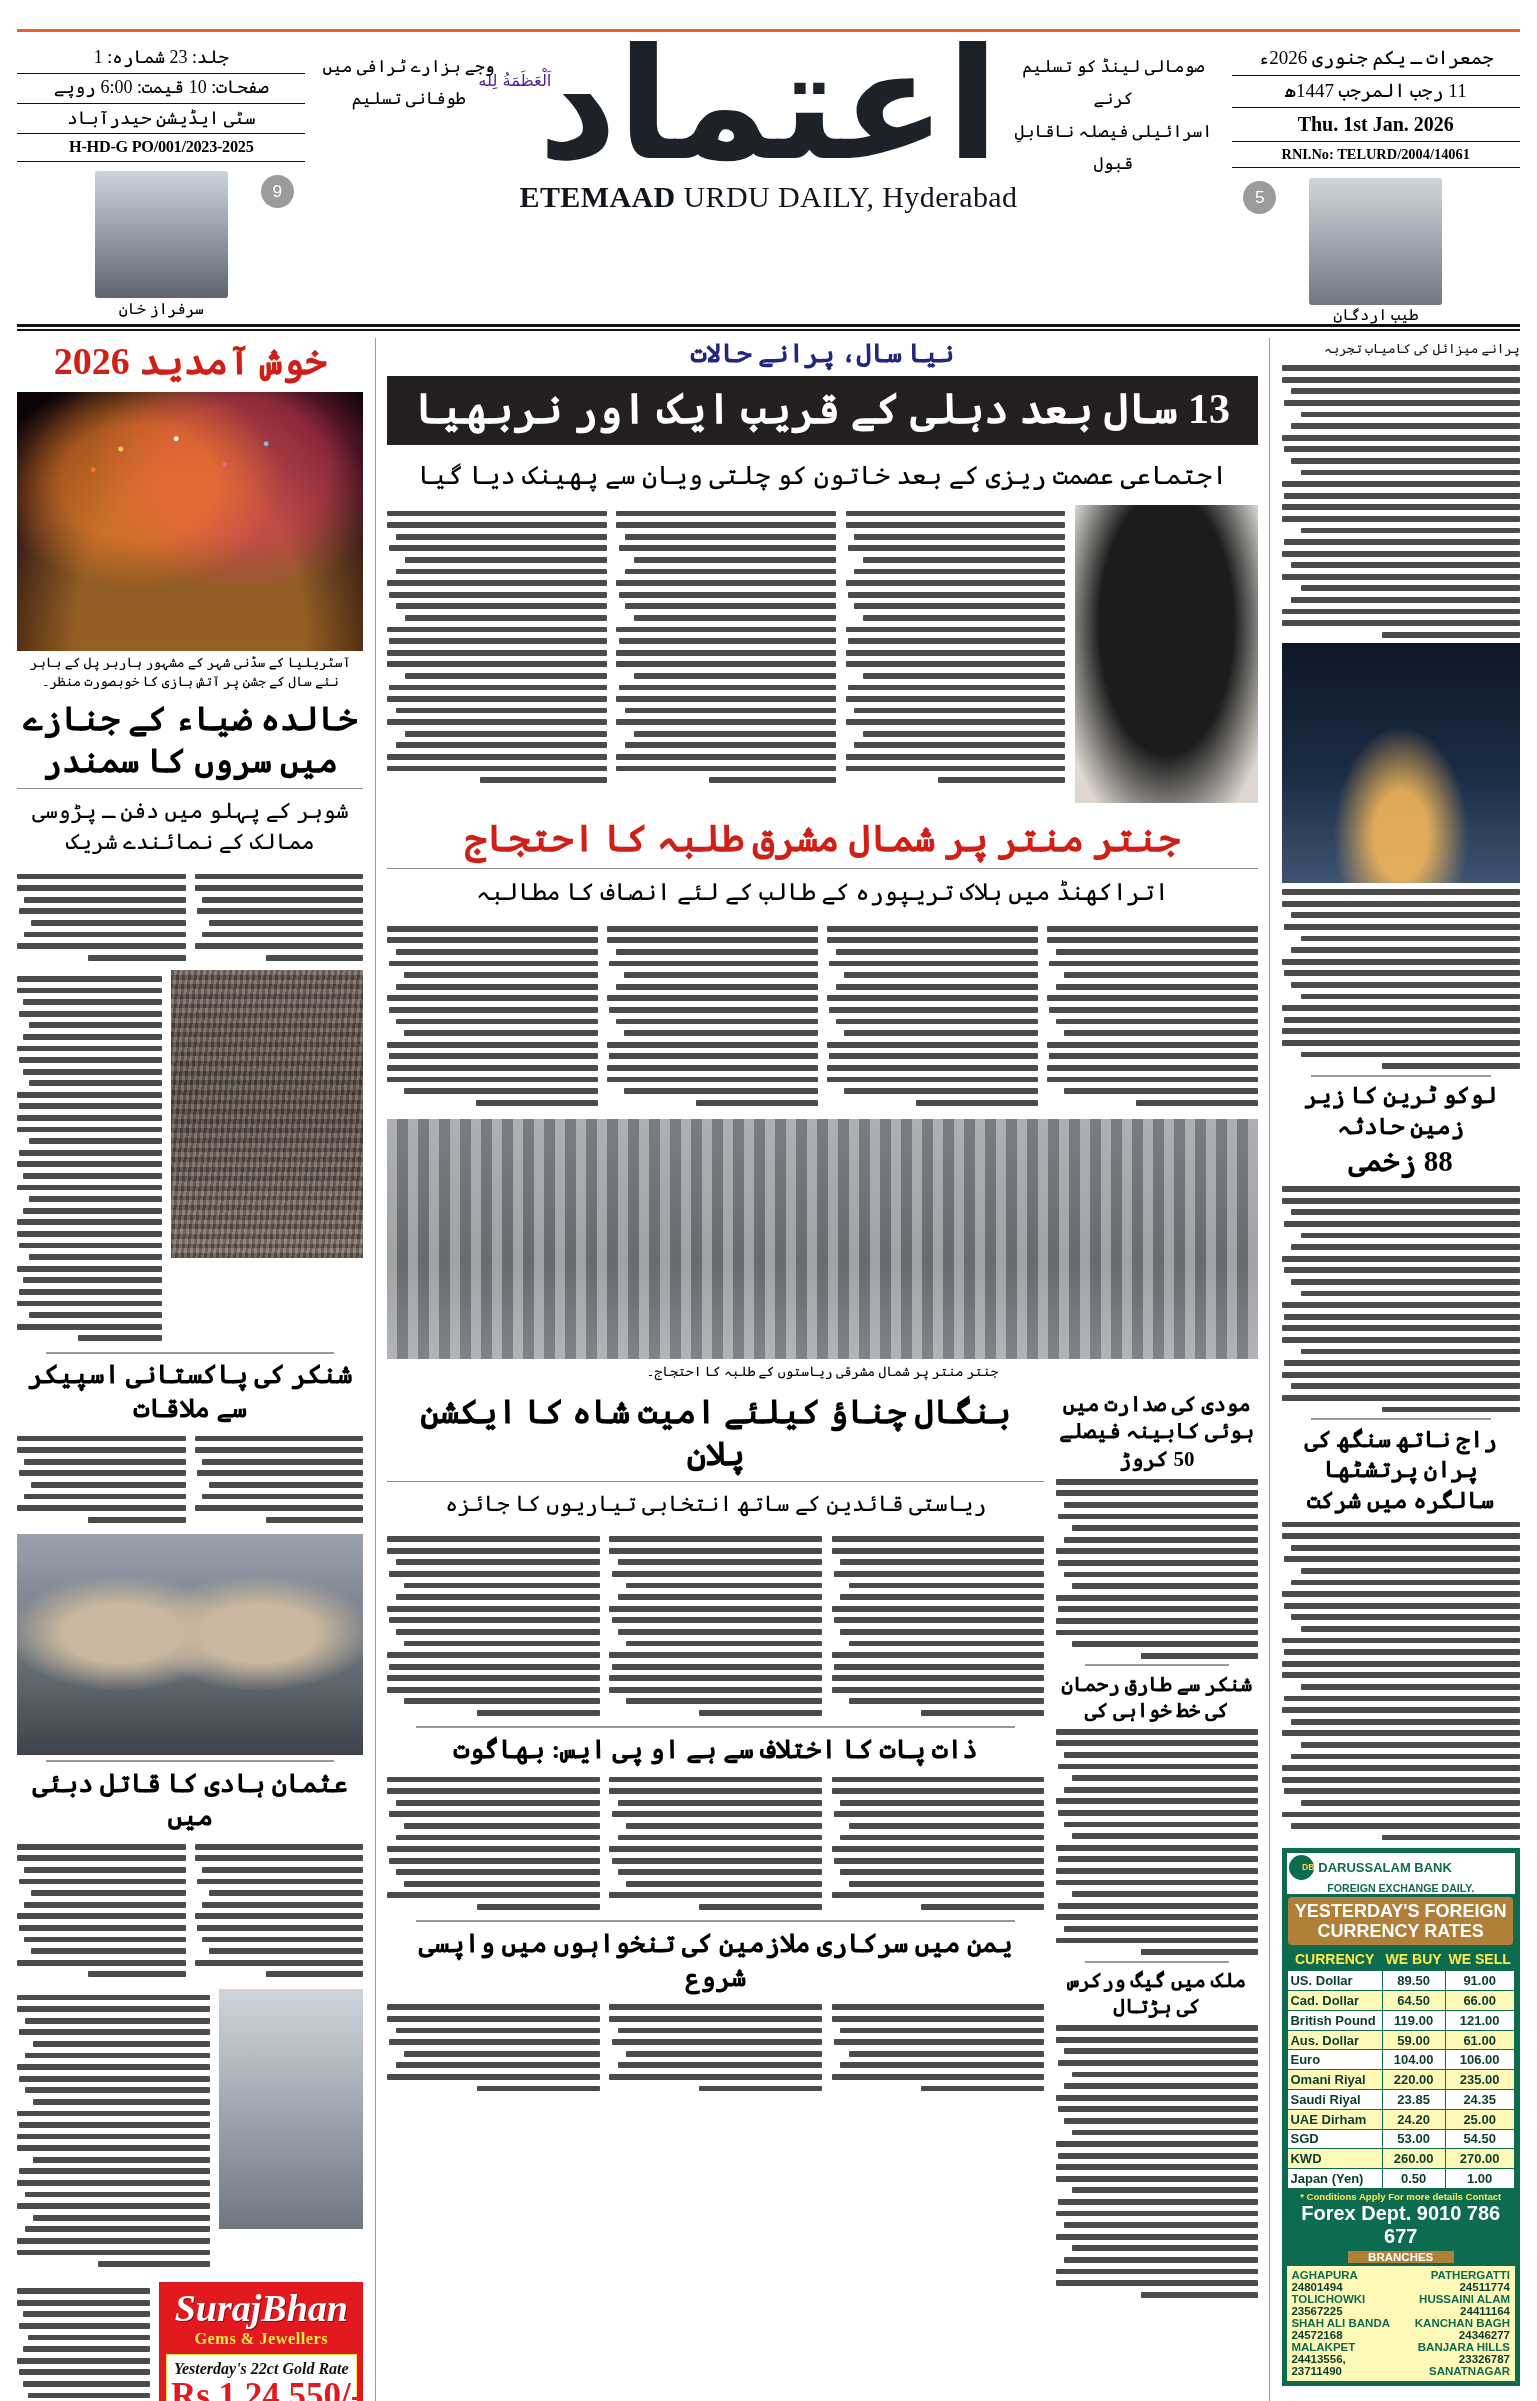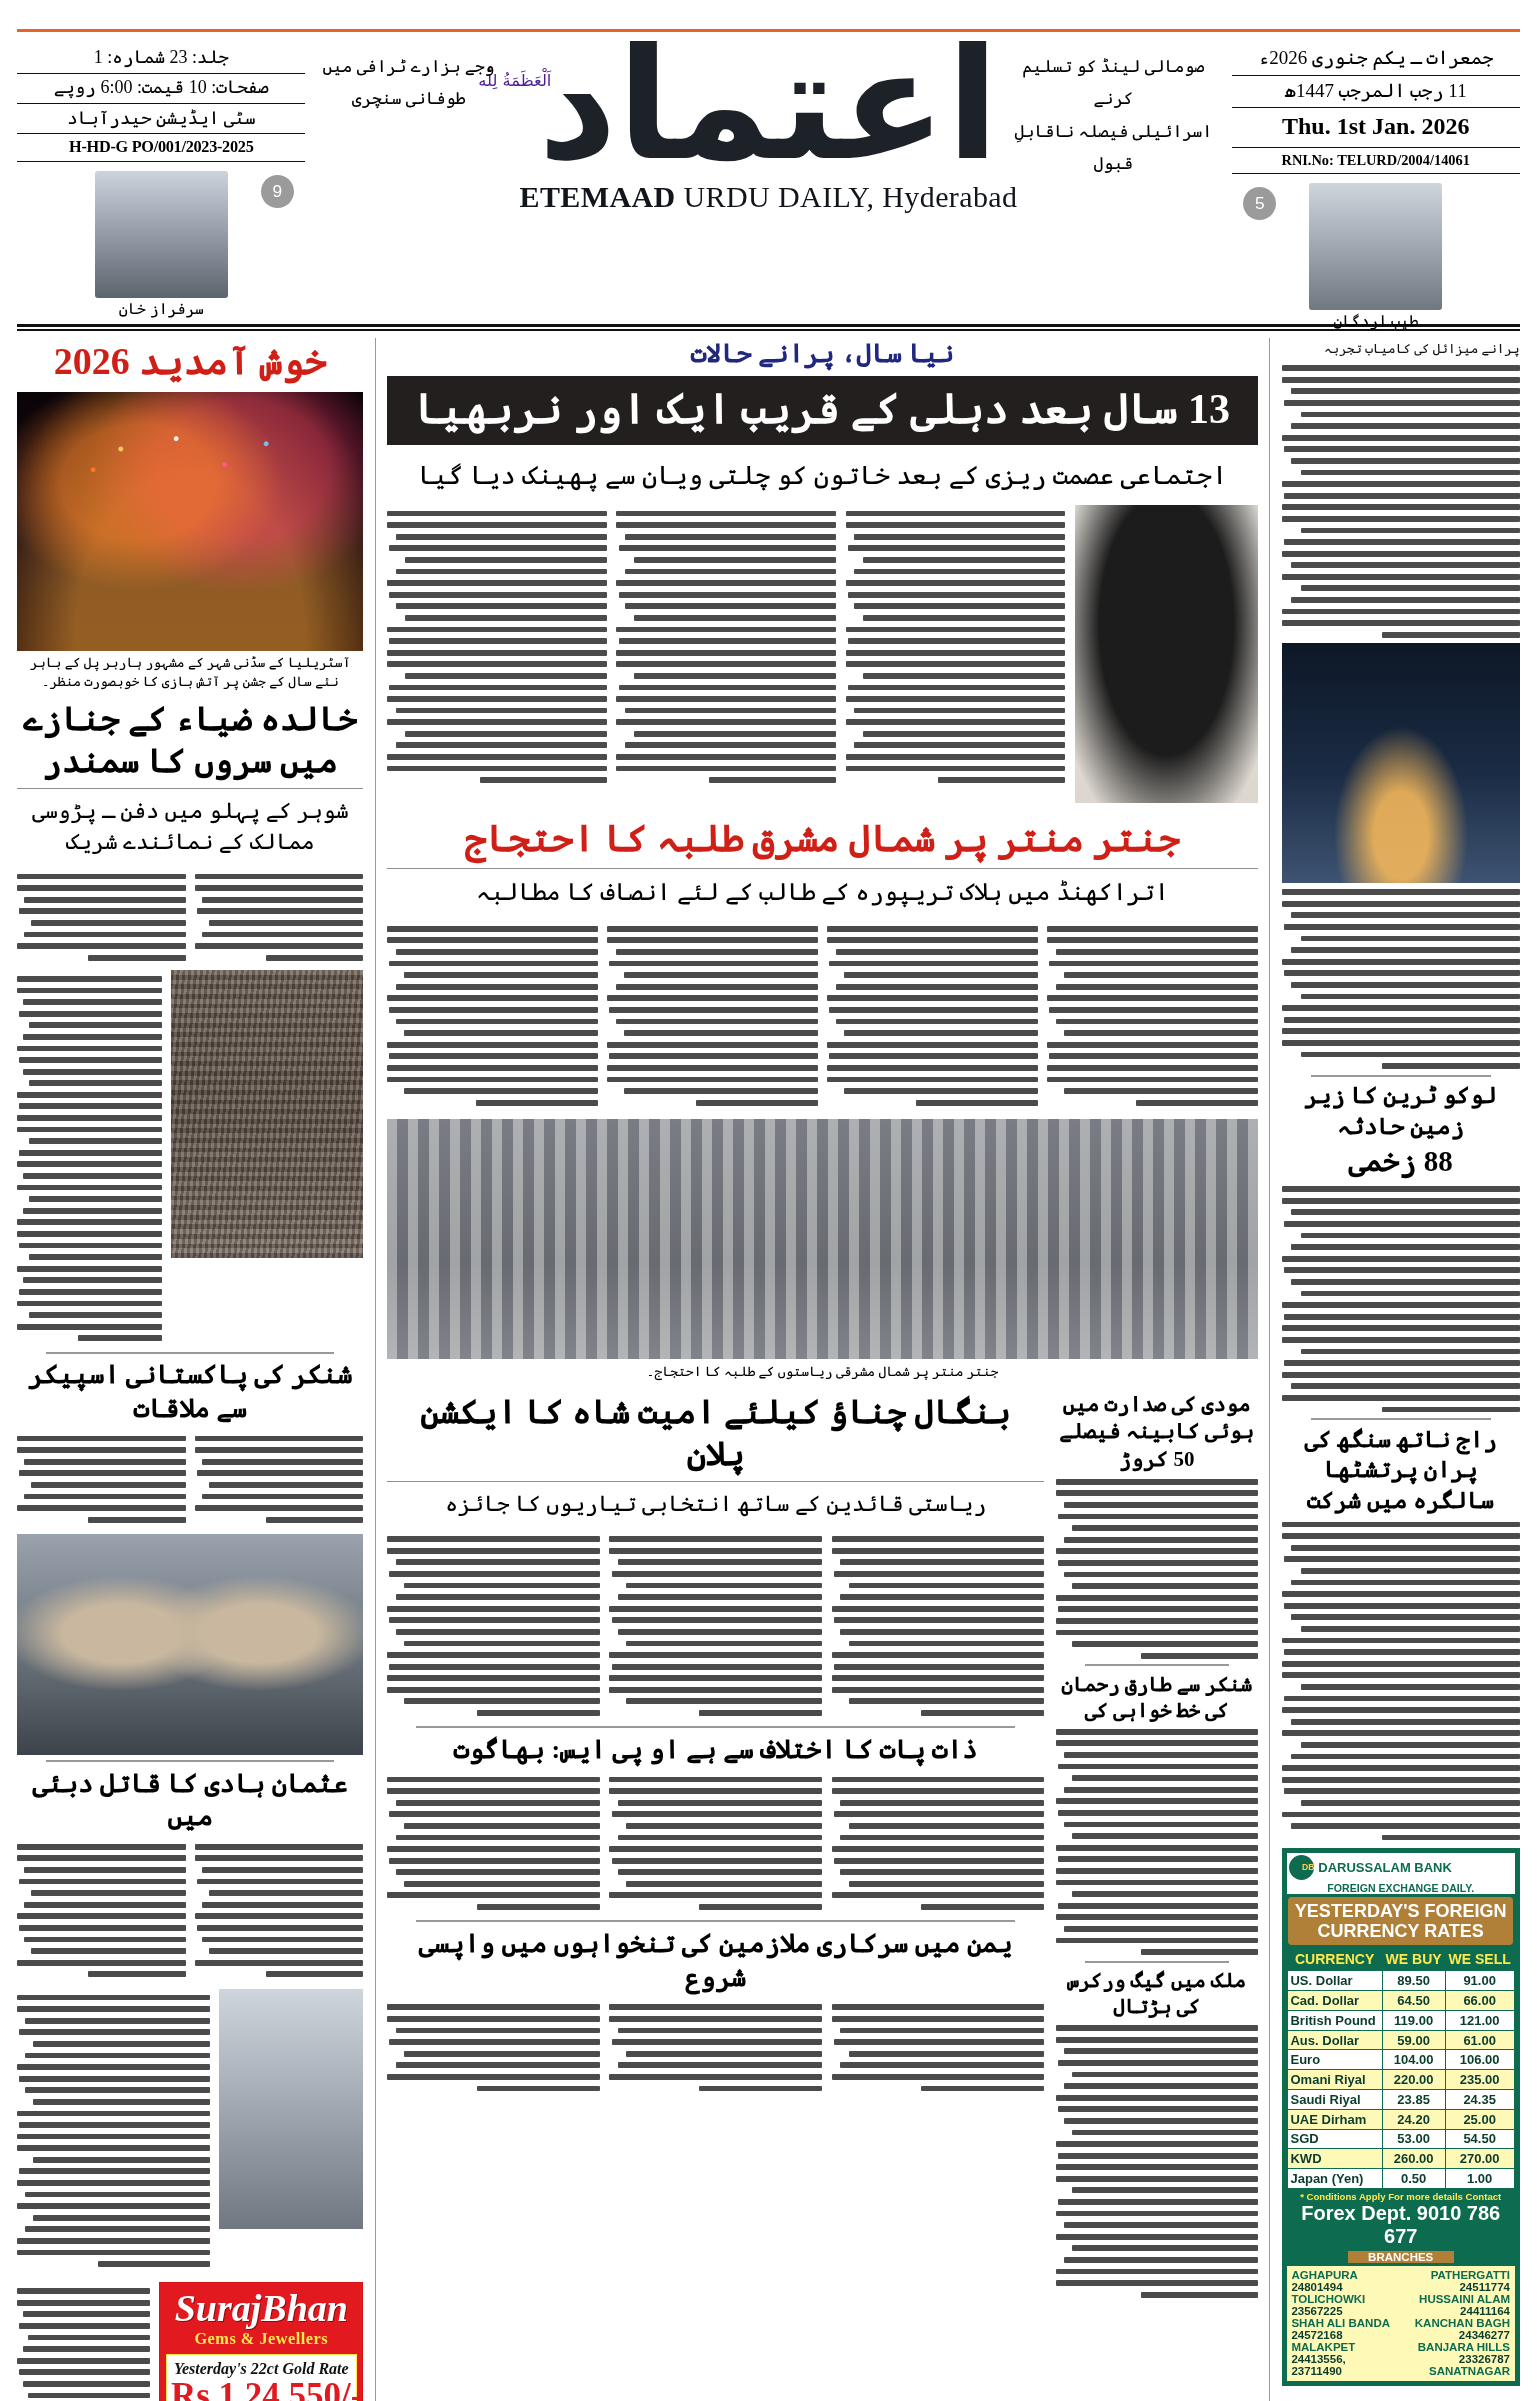--- a/index.html
+++ b/index.html
@@ -38,21 +38,21 @@
     font-size: 30px; letter-spacing: 0.4px; color: #12161c; margin-top: 1.9px;
     font-family: "Liberation Serif", serif; direction: ltr;
   }
   .logo-en b { font-weight: bold; }
 
   .mh-right { width: 288px; text-align: center; padding-top: 5.8px; }
   .mh-right .dline {
     border-bottom: 1.5px solid #111; font-size: 19px;
     padding: 1.9px 3.8px 2.9px; line-height: 1.4; white-space: nowrap;
   }
-  .mh-right .dline.en { direction: ltr; font-weight: bold; font-size: 24px; }
+  .mh-right .dline.en { direction: ltr; font-weight: bold; font-size: 20px; }
   .mh-right .dline.rnl { direction: ltr; font-weight: bold; font-size: 14.4px; }
 
   .pagebubble {
     width: 33px; height: 33px; border-radius: 50%; background: #9b9b9b;
     color: #fff; font-size: 17.3px; line-height: 33px; text-align: center;
     font-family: "Liberation Sans", sans-serif; position: absolute;
   }
   .portrait {
     width: 133px; height: 127px; border-radius: 2.9px; overflow: hidden;
     margin: 0 auto; position: relative;
@@ -183,21 +183,21 @@
       </div>
     </div>
 
     <div class="mh-center">
       <div class="logo-tag">اَلْعَظَمَةُ لِلّٰه</div>
       <div class="logo-urdu">اعتماد</div>
       <div class="logo-en"><b>ETEMAAD</b><span> URDU DAILY, Hyderabad</span></div>
       <div style="position:absolute;top:13.4px;right:17.3px;max-width:202px;font-size:17px;line-height:1.9;white-space:pre-line;">صومالی لینڈ کو تسلیم کرنے
 اسرائیلی فیصلہ ناقابلِ قبول</div>
       <div style="position:absolute;top:13.4px;left:17.3px;max-width:202px;font-size:17px;line-height:1.9;white-space:pre-line;">وجے ہزارے ٹرافی میں
-طوفانی سنچری</div>
+طوفانی تسلیم</div>
     </div>
 
     <div class="mh-left">
       <div class="infoline">جلد: 23    شمارہ: 1</div>
       <div class="infoline">صفحات: 10  قیمت: 6:00 روپے</div>
       <div class="infoline">سٹی ایڈیشن  حیدرآباد</div>
       <div class="infoline rnl">H-HD-G PO/001/2023-2025</div>
       <div style="position:relative;margin-top:9.6px;">
         <div class="pagebubble" style="right:11.5px;top:3.8px;">9</div>
         <div class="portrait man-portrait" style="background:linear-gradient(#cbd4dd,#8e97a1 55%,#5c646d);"></div>

